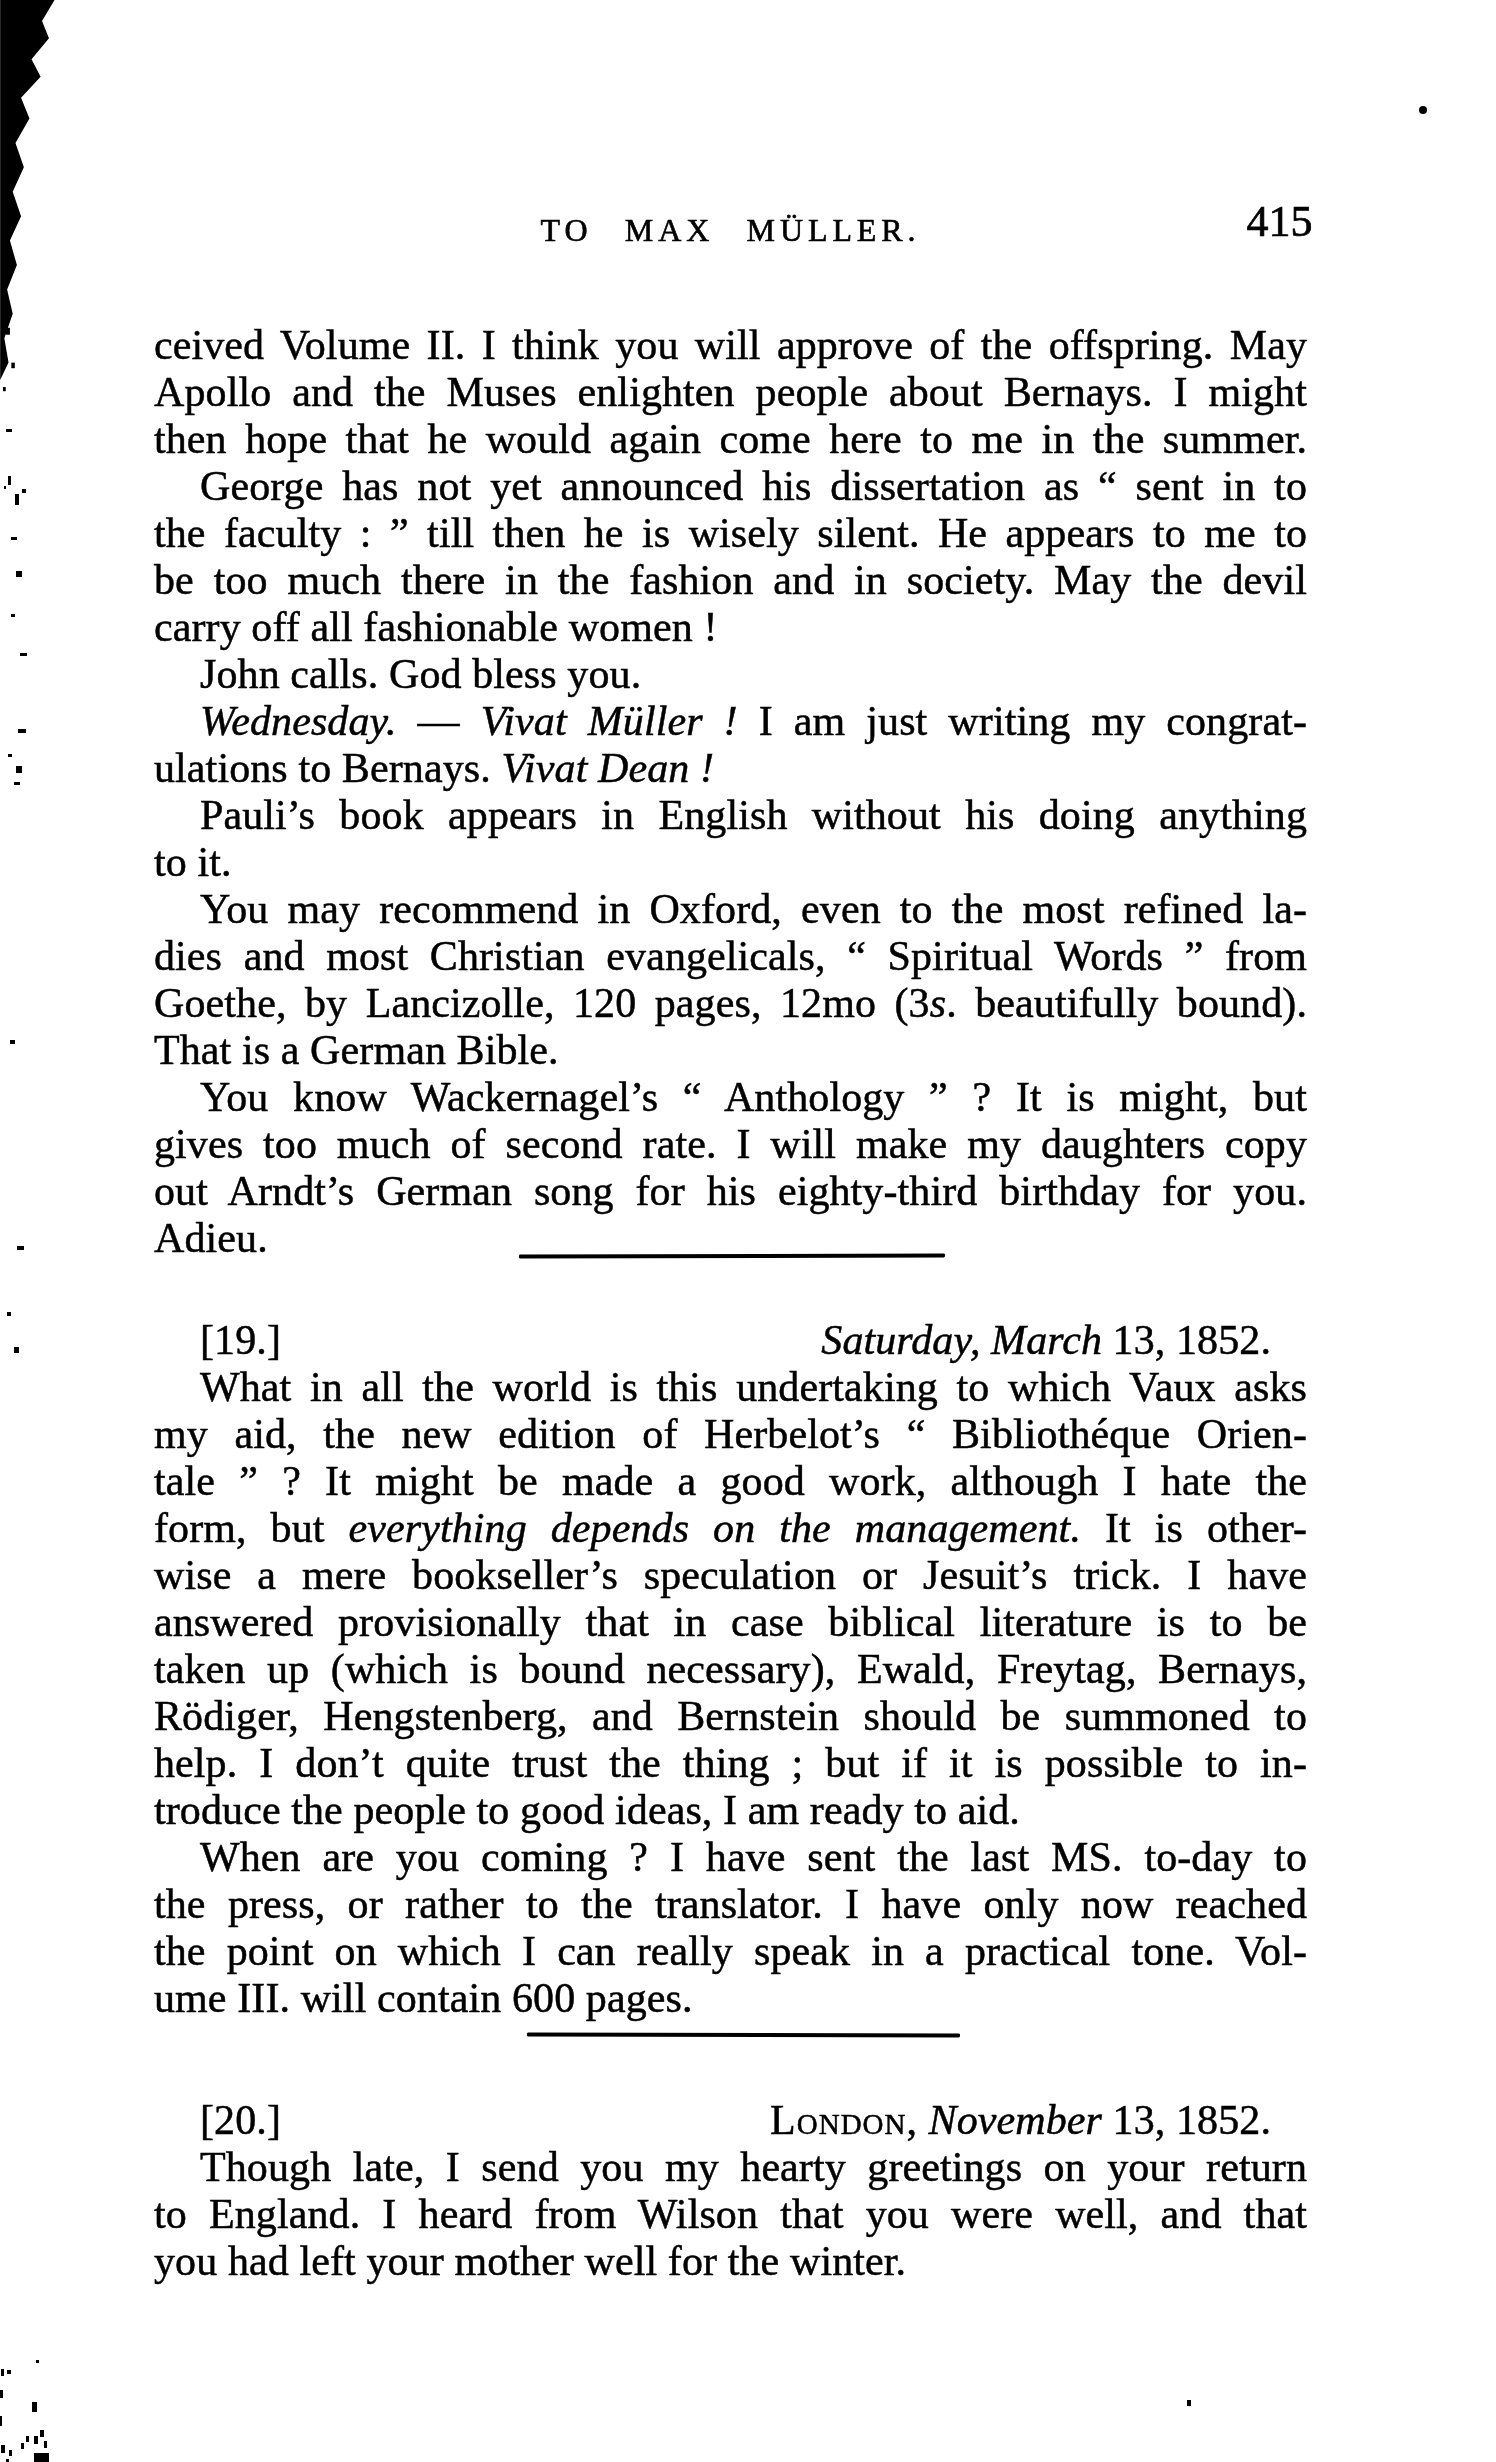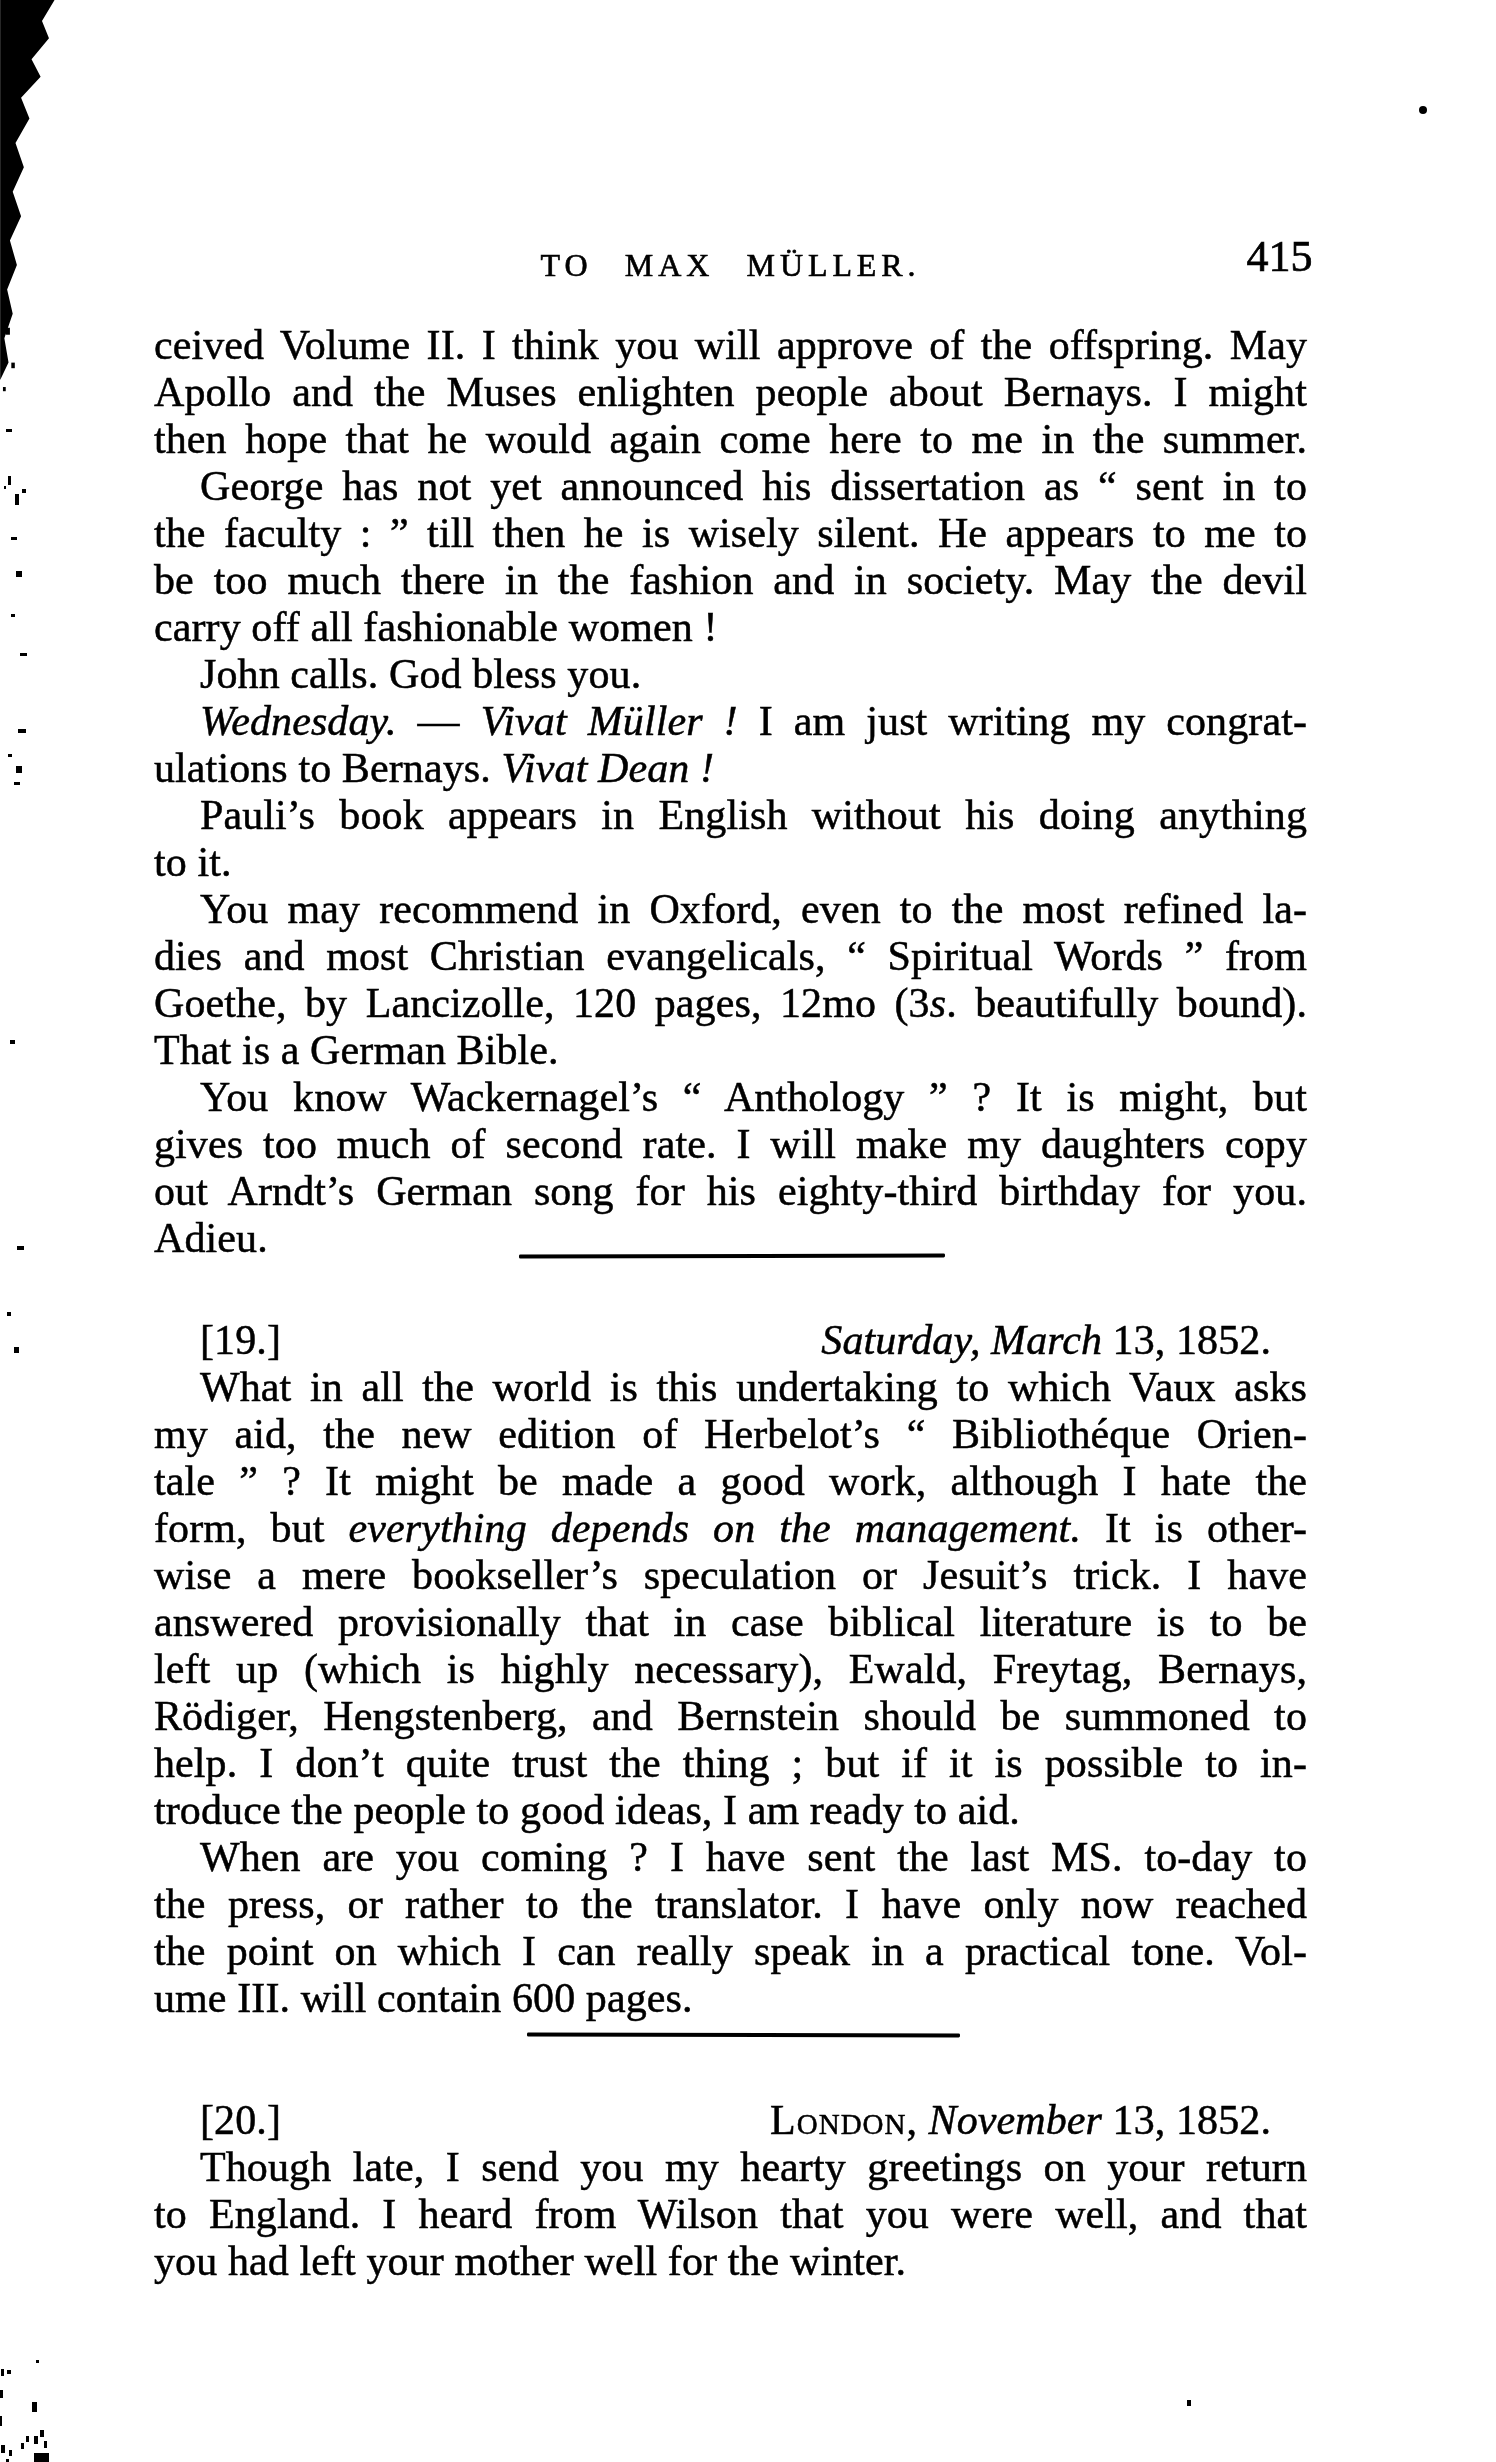--- a/index.html
+++ b/index.html
@@ -4,21 +4,21 @@
 <style>
   html,body{margin:0;padding:0;background:#ffffff;}
   .page{
     position:relative;
     width:1496px;height:2462px;
     background:#ffffff;color:#000000;
     font-family:"Liberation Serif","DejaVu Serif",serif;
     overflow:hidden;
   }
   
-  .running-header{position:absolute;left:154px;top:237px;width:1153px;height:63px;}
+  .running-header{position:absolute;left:154px;top:202px;width:1153px;height:63px;}
   .header-title{
     position:absolute;left:0;right:0;top:9.8px;text-align:center;
     font-size:32px;letter-spacing:4.9px;word-spacing:19.5px;
     -webkit-text-stroke:0.6px #000;
   }
   .page-number{
     position:absolute;right:-5.6px;top:-5.6px;
     font-size:44px;-webkit-text-stroke:0.7px #000;
   }
   
@@ -137,21 +137,21 @@
       <span class="letter-number">[19.]</span>
       <span class="letter-date"><span class="it">Saturday, March</span><span> 13, 1852.</span></span>
     </div>
     <div>
         <div class="line j ind"><span>What in all the world is this undertaking to which Vaux asks</span></div>
         <div class="line j"><span>my aid, the new edition of Herbelot’s “ Bibliothéque Orien-</span></div>
         <div class="line j"><span>tale ” ? It might be made a good work, although I hate the</span></div>
         <div class="line j"><span>form, but </span><span class="it">everything depends on the management.</span><span> It is other-</span></div>
         <div class="line j"><span>wise a mere bookseller’s speculation or Jesuit’s trick. I have</span></div>
         <div class="line j"><span>answered provisionally that in case biblical literature is to be</span></div>
-        <div class="line j"><span>left up (which is highly necessary), Ewald, Freytag, Bernays,</span></div>
+        <div class="line j"><span>taken up (which is bound necessary), Ewald, Freytag, Bernays,</span></div>
         <div class="line j"><span>Rödiger, Hengstenberg, and Bernstein should be summoned to</span></div>
         <div class="line j"><span>help. I don’t quite trust the thing ; but if it is possible to in-</span></div>
         <div class="line"><span>troduce the people to good ideas, I am ready to aid.</span></div>
         <div class="line j ind"><span>When are you coming ? I have sent the last MS. to-day to</span></div>
         <div class="line j"><span>the press, or rather to the translator. I have only now reached</span></div>
         <div class="line j"><span>the point on which I can really speak in a practical tone. Vol-</span></div>
         <div class="line"><span>ume III. will contain 600 pages.</span></div>
       </div>
   </section>
 

